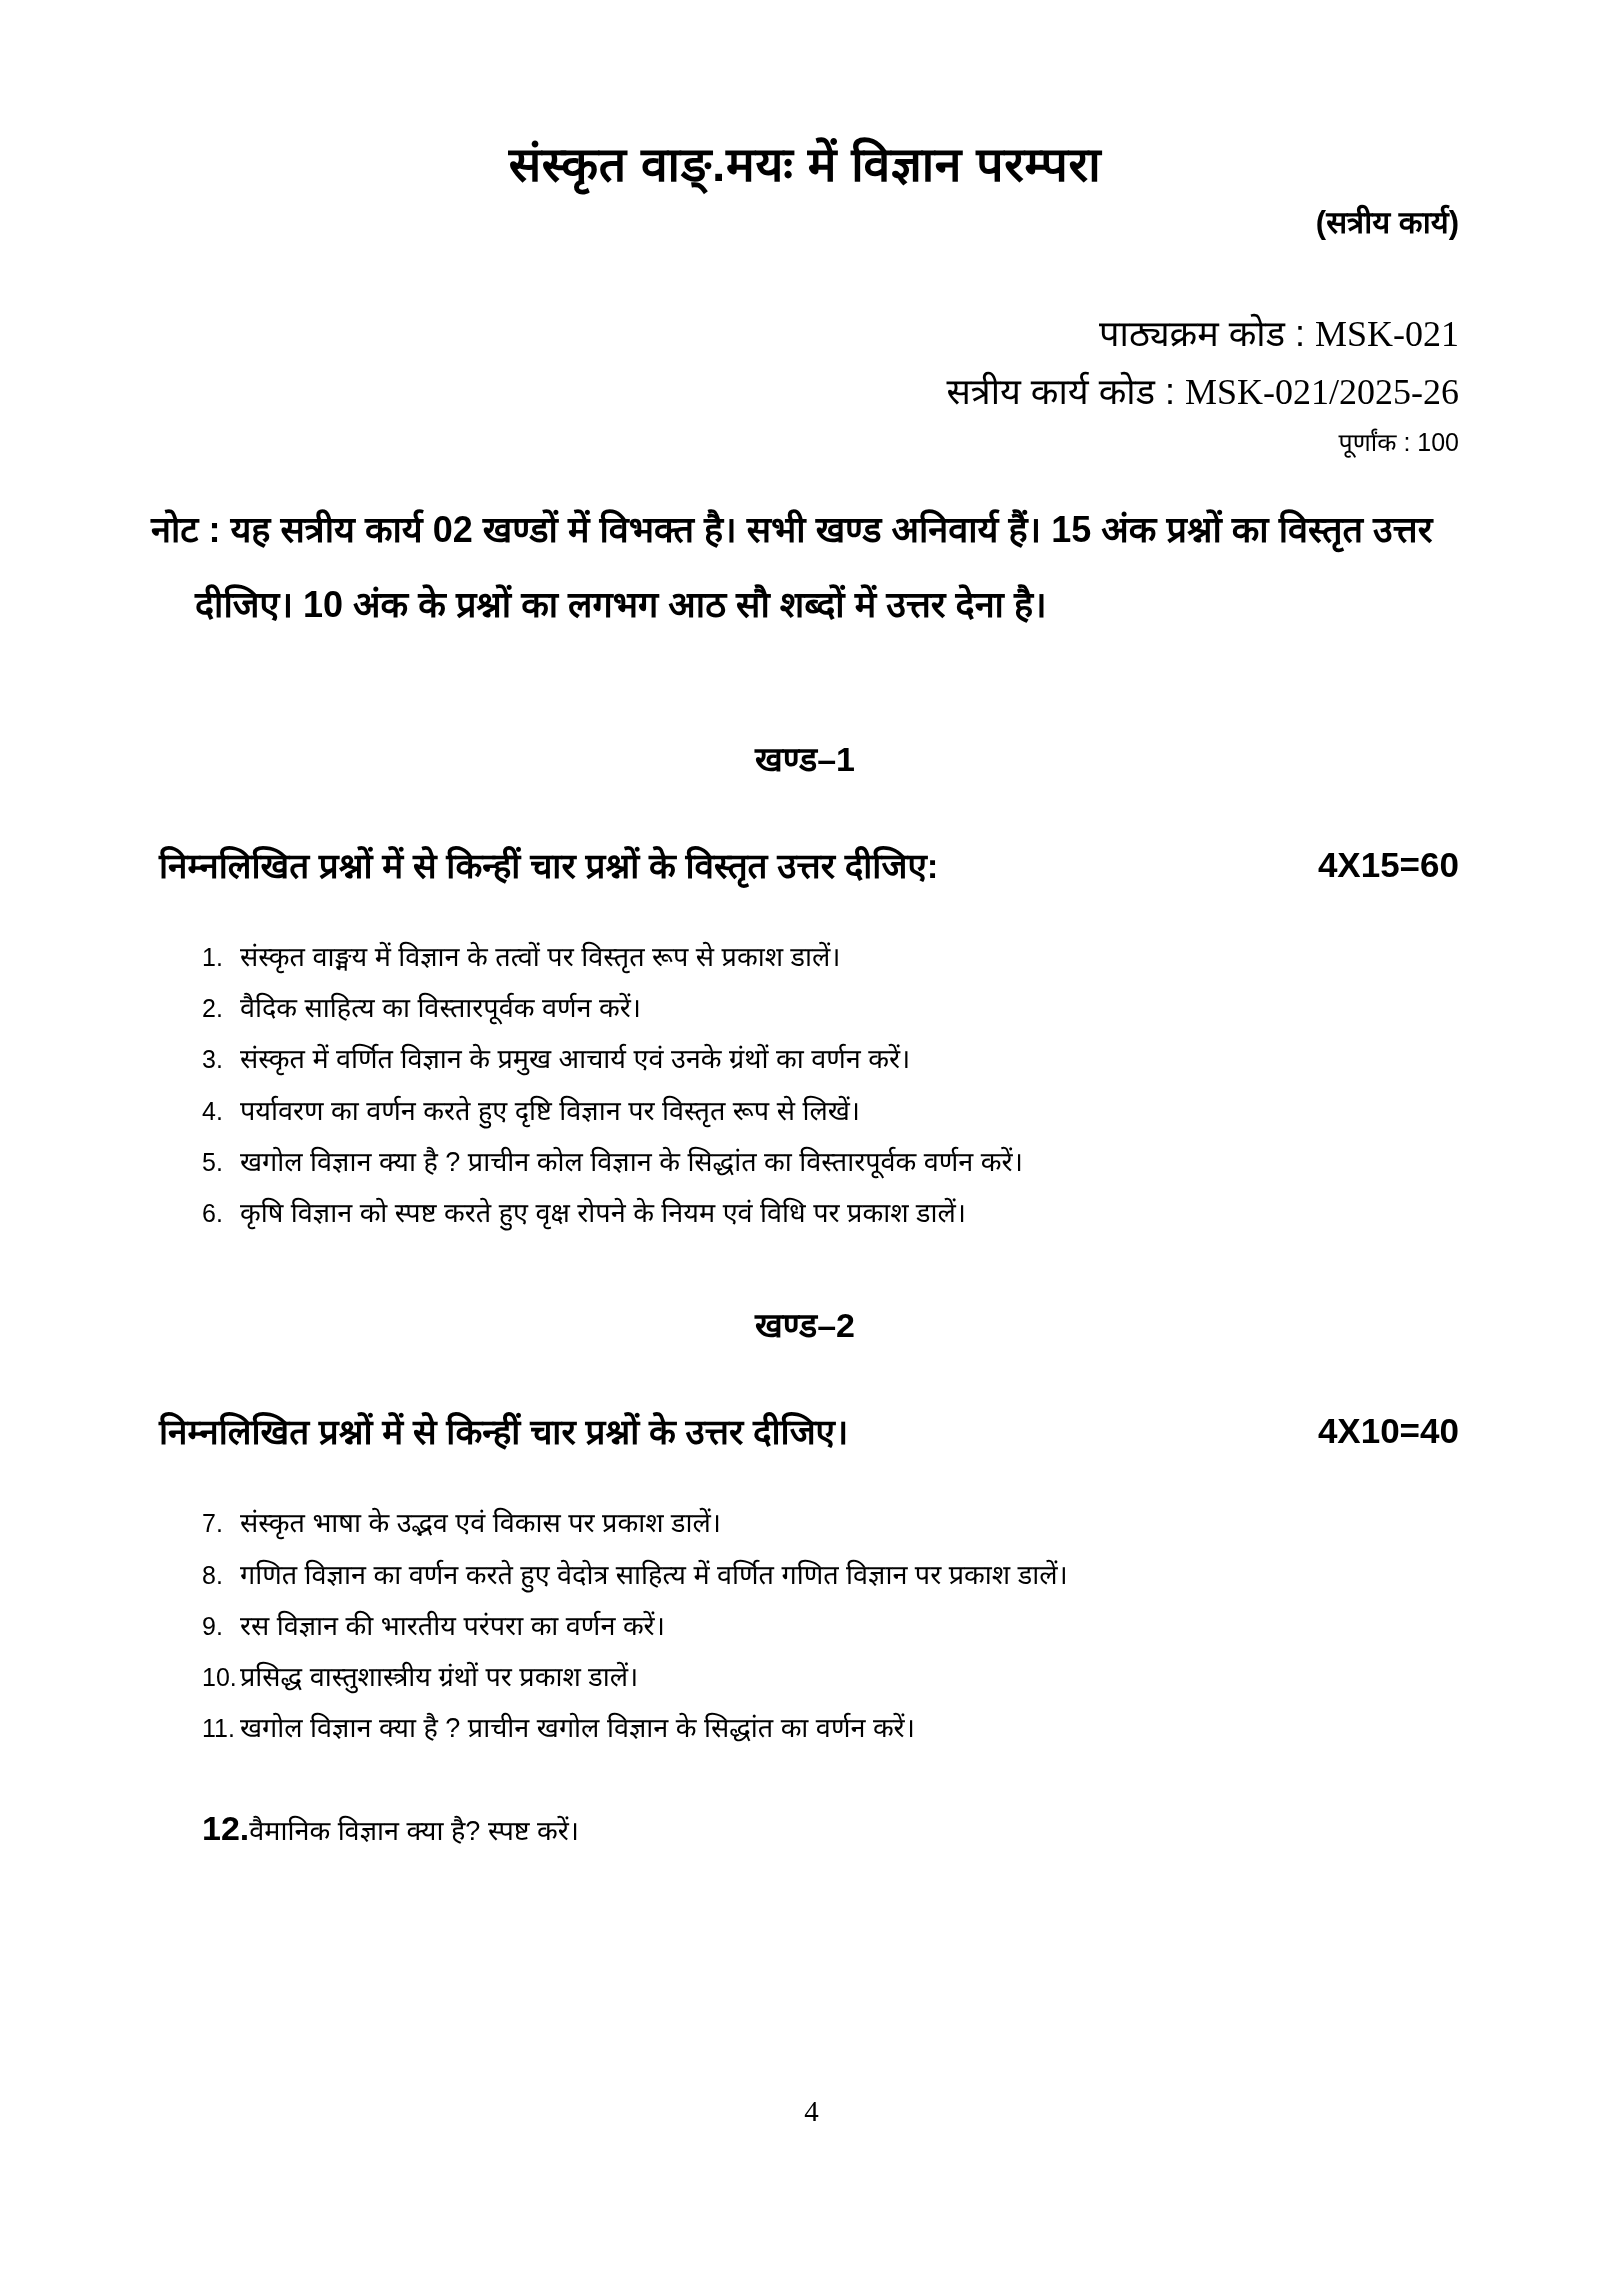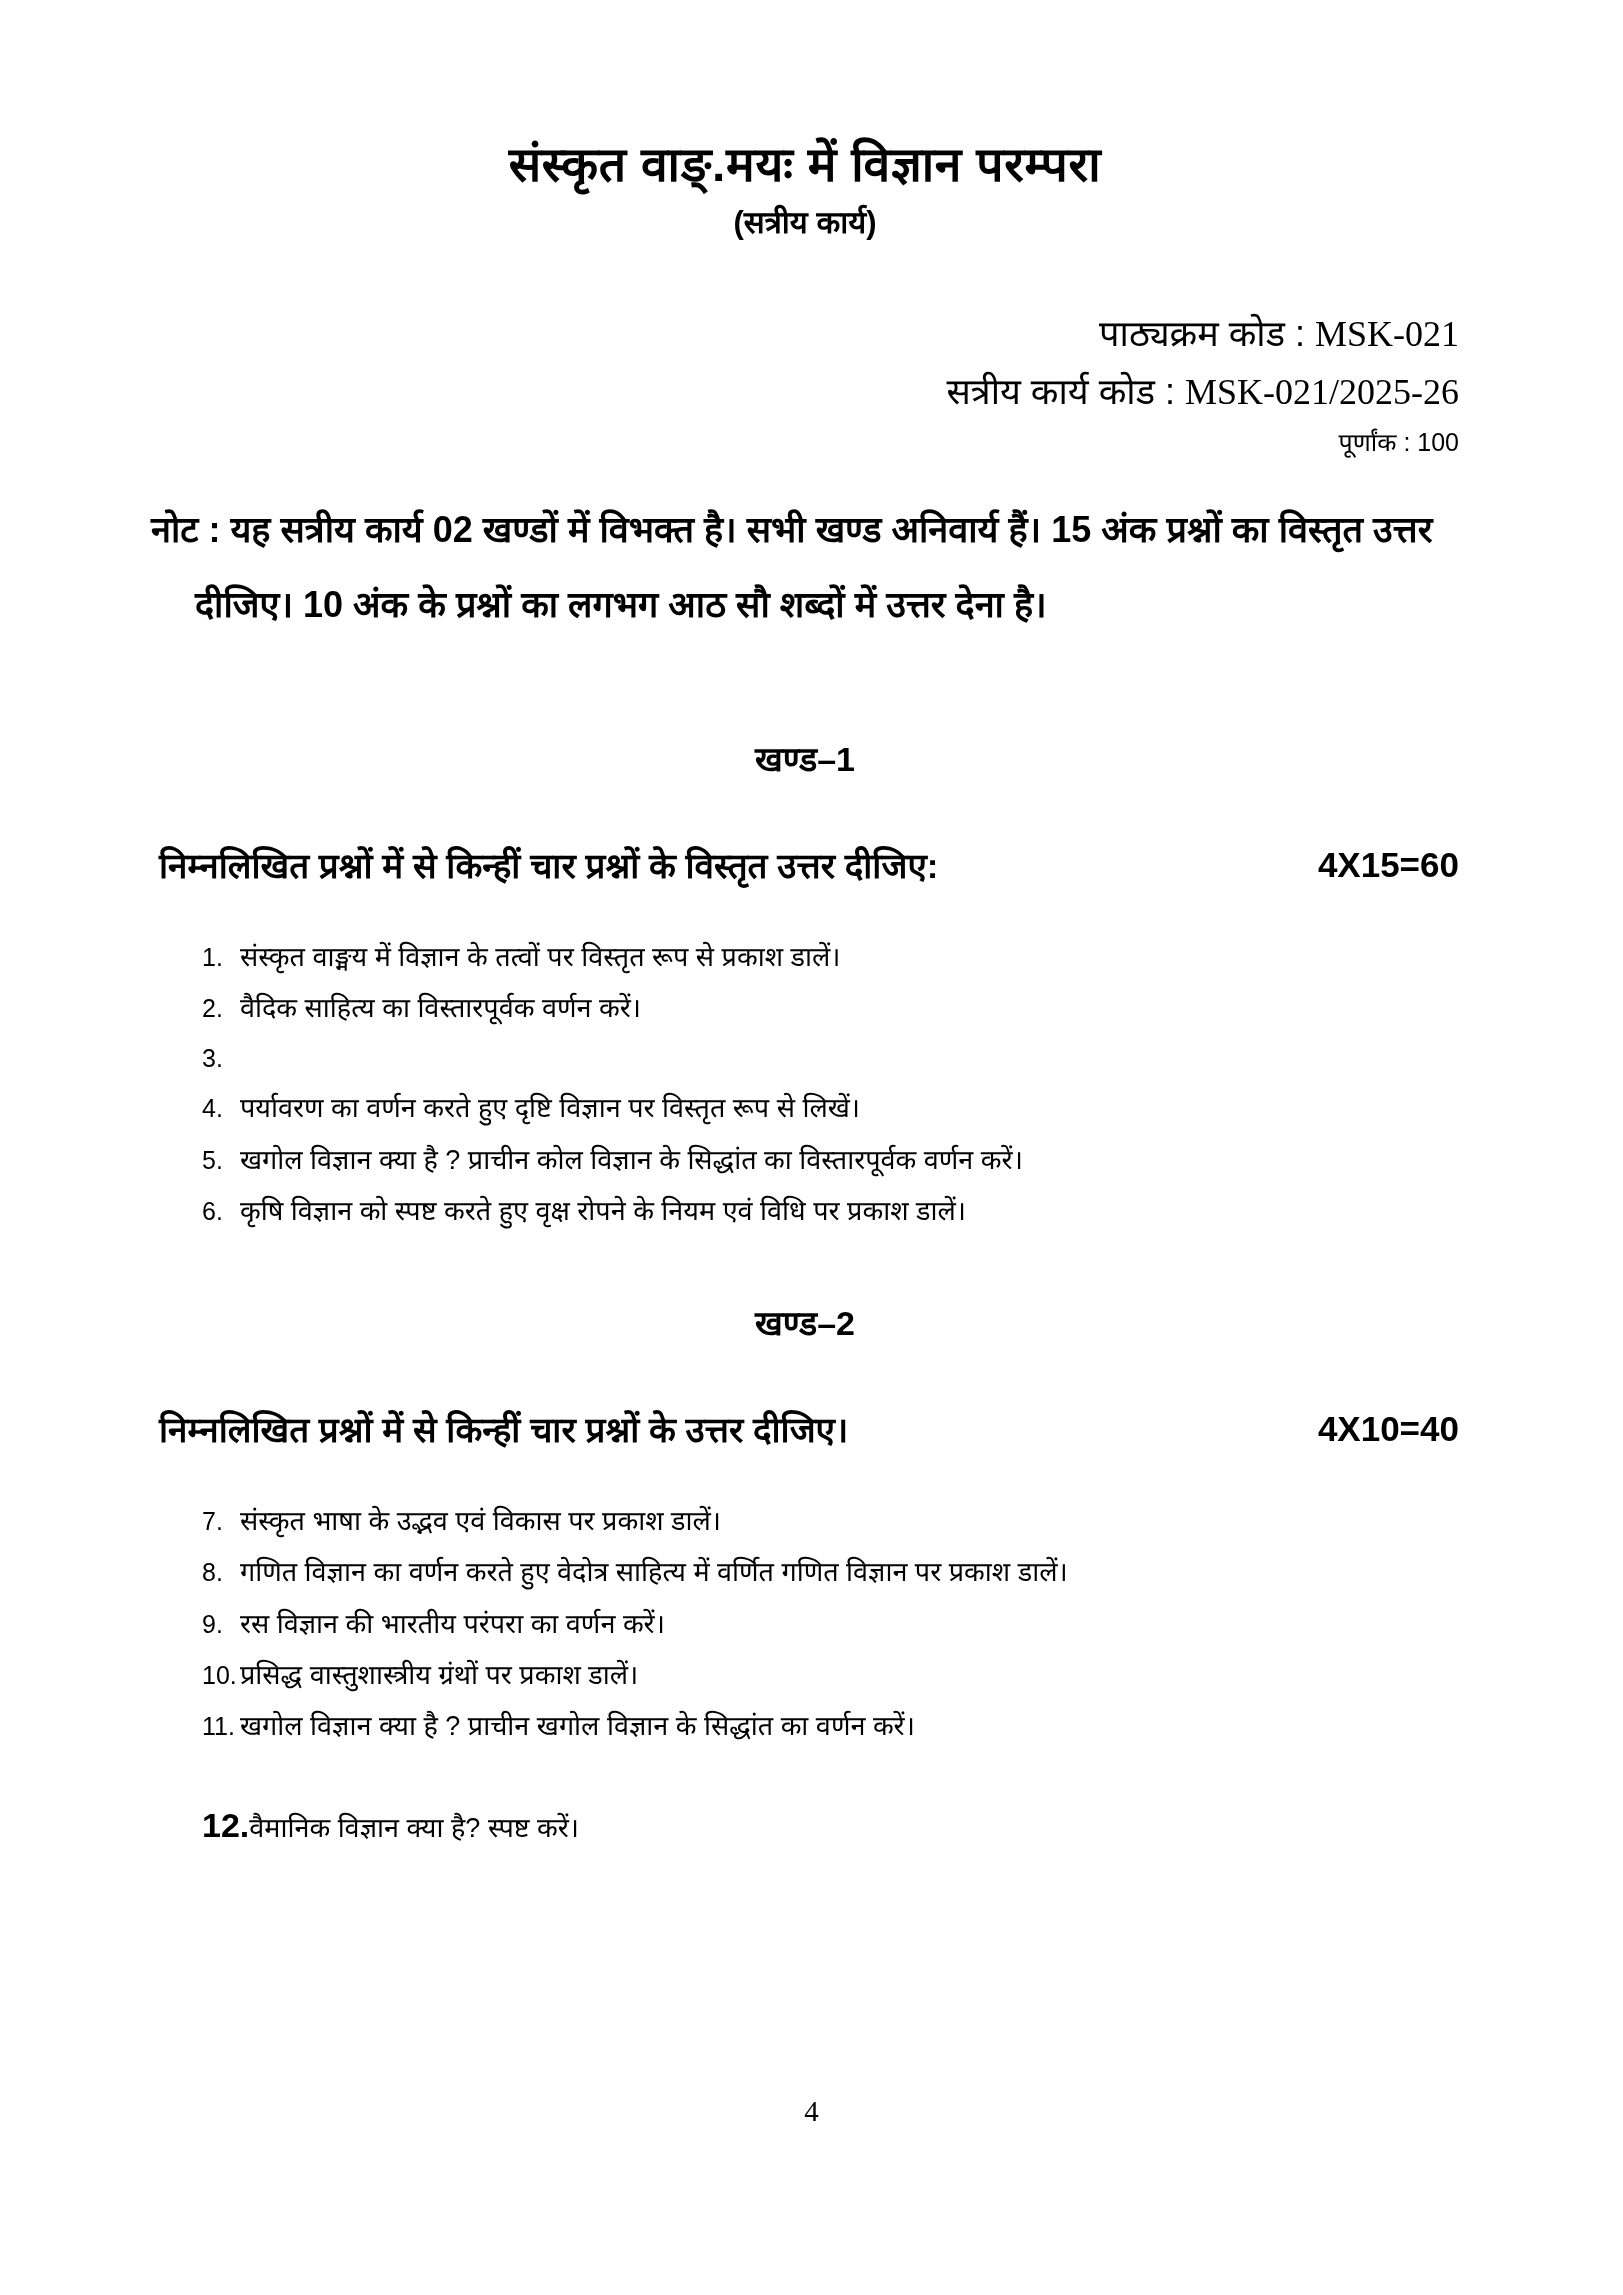--- a/index.html
+++ b/index.html
@@ -17,21 +17,21 @@
   .content { padding: 139px 164px 0 151px; }
 
   .title {
     text-align: center;
     font-weight: 700;
     font-size: 48px;
     line-height: 1.08;
     letter-spacing: 0.7px;
   }
   .subtitle {
-    text-align: center;
+    text-align: right;
     font-weight: 700;
     font-size: 31px;
     margin-top: 9.2px;
   }
 
   .codes {
     margin-top: 63px;
     text-align: right;
     font-size: 36px;
     line-height: 1.62;
@@ -133,20 +133,21 @@
         <div class="question">
           <span class="q-num">1.</span>
           <span class="q-text">संस्कृत वाङ्मय में विज्ञान के तत्वों पर विस्तृत रूप से प्रकाश डालें।</span>
         </div>
         <div class="question">
           <span class="q-num">2.</span>
           <span class="q-text">वैदिक साहित्य का विस्तारपूर्वक वर्णन करें।</span>
         </div>
         <div class="question">
           <span class="q-num">3.</span>
+          <span class="q-text">संस्कृत में वर्णित विज्ञान के प्रमुख आचार्य एवं उनके ग्रंथों का वर्णन करें।</span>
         </div>
         <div class="question">
           <span class="q-num">4.</span>
           <span class="q-text">पर्यावरण का वर्णन करते हुए दृष्टि विज्ञान पर विस्तृत रूप से लिखें।</span>
         </div>
         <div class="question">
           <span class="q-num">5.</span>
           <span class="q-text">खगोल विज्ञान क्या है ? प्राचीन कोल विज्ञान के सिद्धांत का विस्तारपूर्वक वर्णन करें।</span>
         </div>
         <div class="question">

